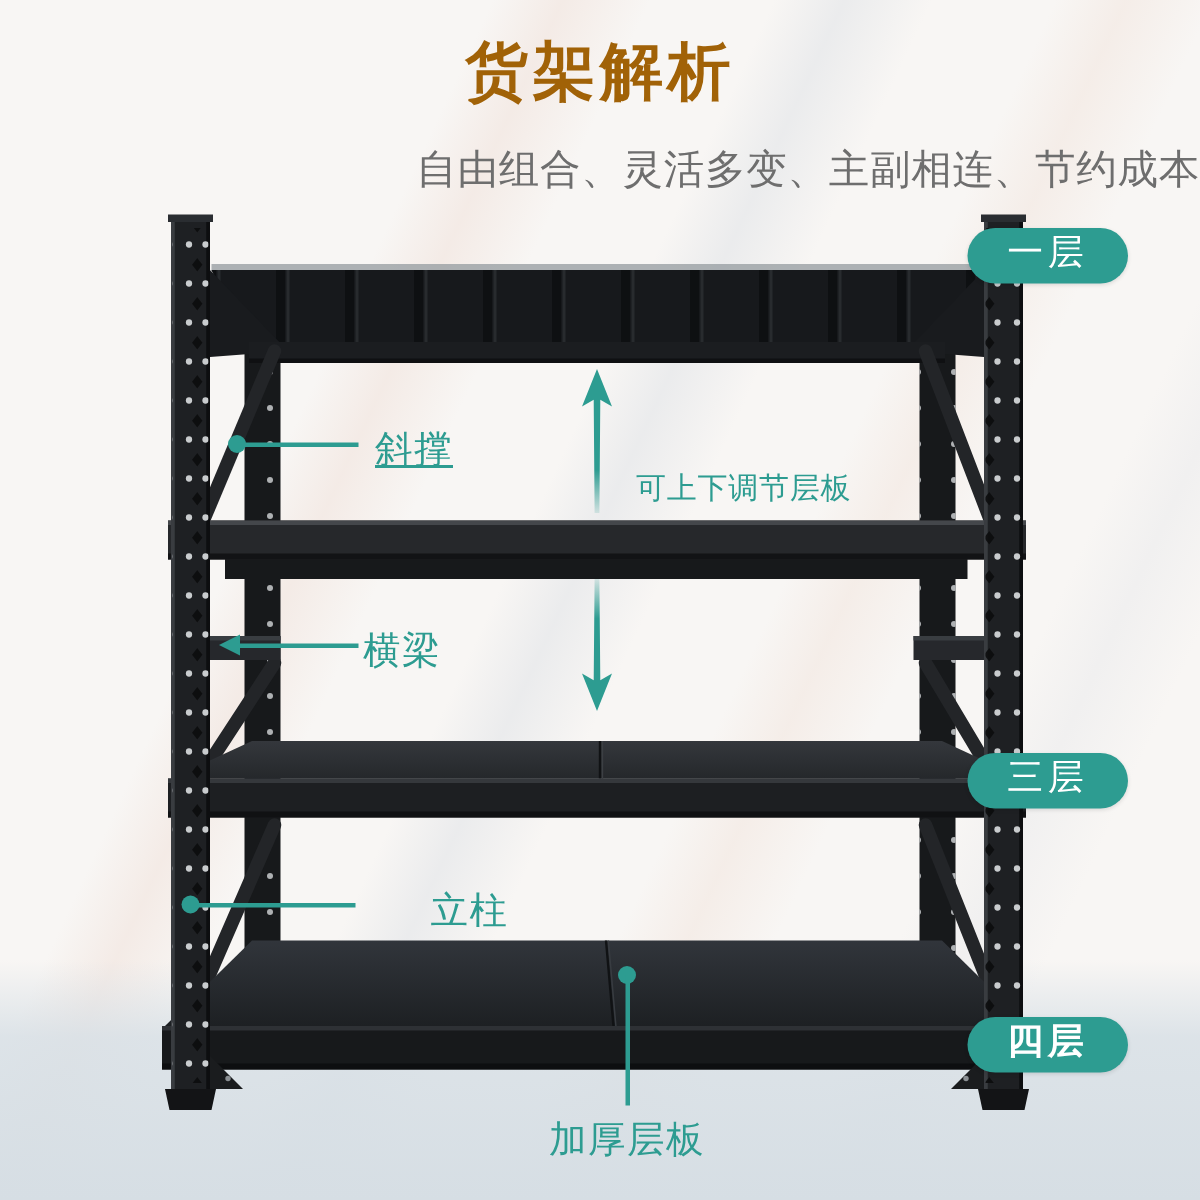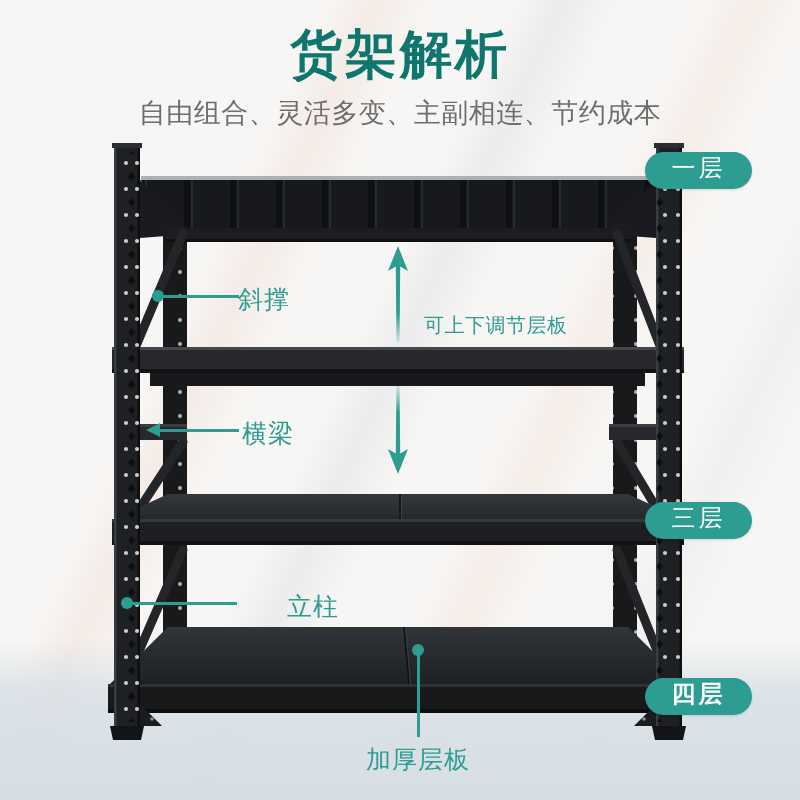--- a/index.html
+++ b/index.html
@@ -16,24 +16,24 @@
       linear-gradient(115deg, rgba(0,0,0,0) 44%, rgba(224,227,231,0.55) 48%, rgba(0,0,0,0) 53%),
       linear-gradient(115deg, rgba(0,0,0,0) 60%, rgba(238,219,208,0.33) 64%, rgba(0,0,0,0) 69%),
       linear-gradient(115deg, rgba(0,0,0,0) 76%, rgba(230,231,234,0.4) 80%, rgba(0,0,0,0) 85%);
   }
   .floor{
     position:absolute;left:0;right:0;top:640px;height:160px;
     background:linear-gradient(180deg, rgba(218,225,231,0) 0%, rgba(216,224,230,0.85) 32%, #d6dee4 100%);
   }
   .title{
     position:absolute;left:0;top:20px;width:100%;margin:0;text-align:center;
-    font-size:52px;font-weight:800;color:#0f766e;letter-spacing:3px;
+    font-size:42px;font-weight:800;color:#a16207;letter-spacing:3px;
   }
   .subtitle{
-    position:absolute;left:0;top:95px;width:100%;margin:0;text-align:center;
+    position:absolute;left:0;top:95px;width:100%;margin:0;text-align:right;
     font-size:27px;font-weight:400;color:#6e6e6e;letter-spacing:0.5px;
   }
   .shelf{position:absolute;left:0;top:0;}
   
   .dot{position:absolute;width:12px;height:12px;border-radius:50%;background:#2d9c91;}
   .cline{position:absolute;height:3px;background:#2d9c91;}
   .vline{position:absolute;width:3px;background:#2d9c91;}
   .ctext{position:absolute;font-size:25px;color:#2d9c91;letter-spacing:1px;white-space:nowrap;}
   .arrowhead-left{
     position:absolute;width:0;height:0;
@@ -173,21 +173,21 @@
       <polygon points="110,726 144,726 141,740 113,740" fill="#131416"></polygon>
       <polygon points="652,726 686,726 683,740 655,740" fill="#131416"></polygon>
       <circle cx="152" cy="719" r="1.8" fill="#8b9094"></circle>
       <circle cx="644" cy="719" r="1.8" fill="#8b9094"></circle>
     </g>
   </svg>
 
   <div>
     <span class="dot" style="left:152px;top:290px;"></span>
     <span class="cline" style="left:158px;top:294.5px;width:81px;"></span>
-    <span class="ctext" style="left:238px;top:283px;">斜撑</span>
+    <span class="ctext" style="left:250px;top:283px;text-decoration:underline;">斜撑</span>
   </div>
 
   <div>
     <span class="arrowhead-left" style="left:146px;top:423px;"></span>
     <span class="cline" style="left:158px;top:428.5px;width:81px;"></span>
     <span class="ctext" style="left:242px;top:417px;">横梁</span>
   </div>
 
   <div>
     <span class="dot" style="left:121px;top:597px;"></span>

